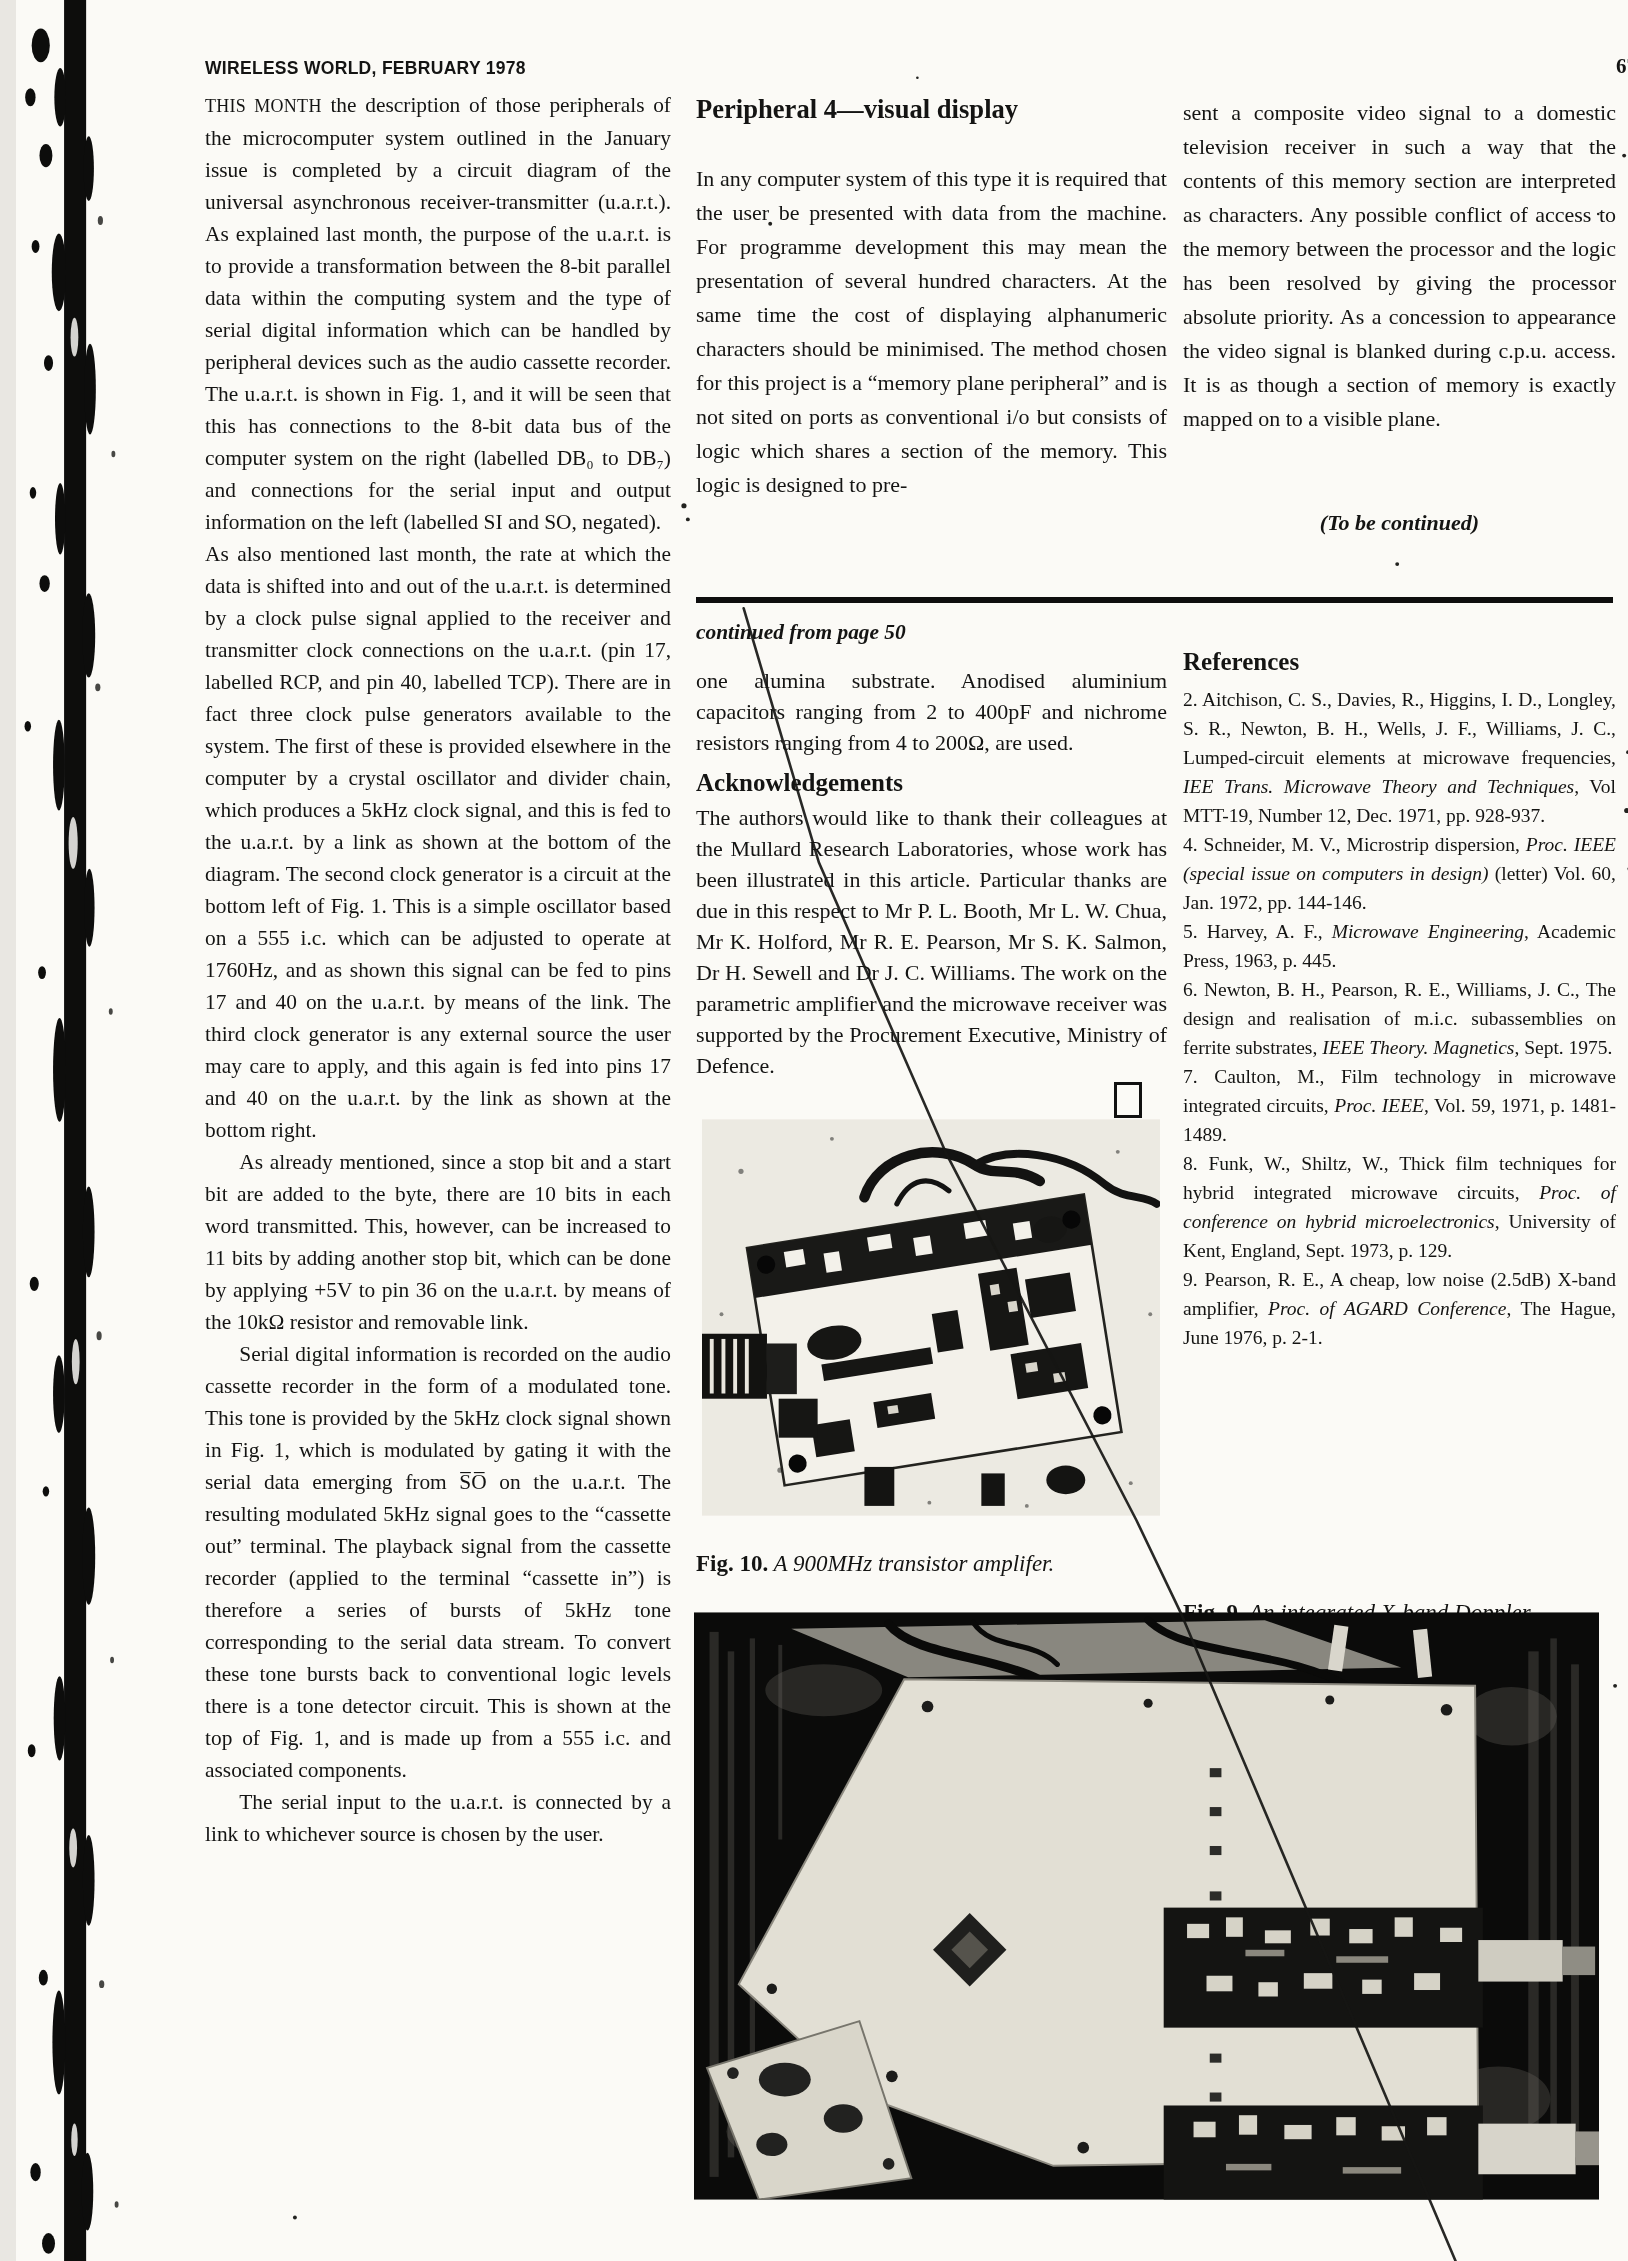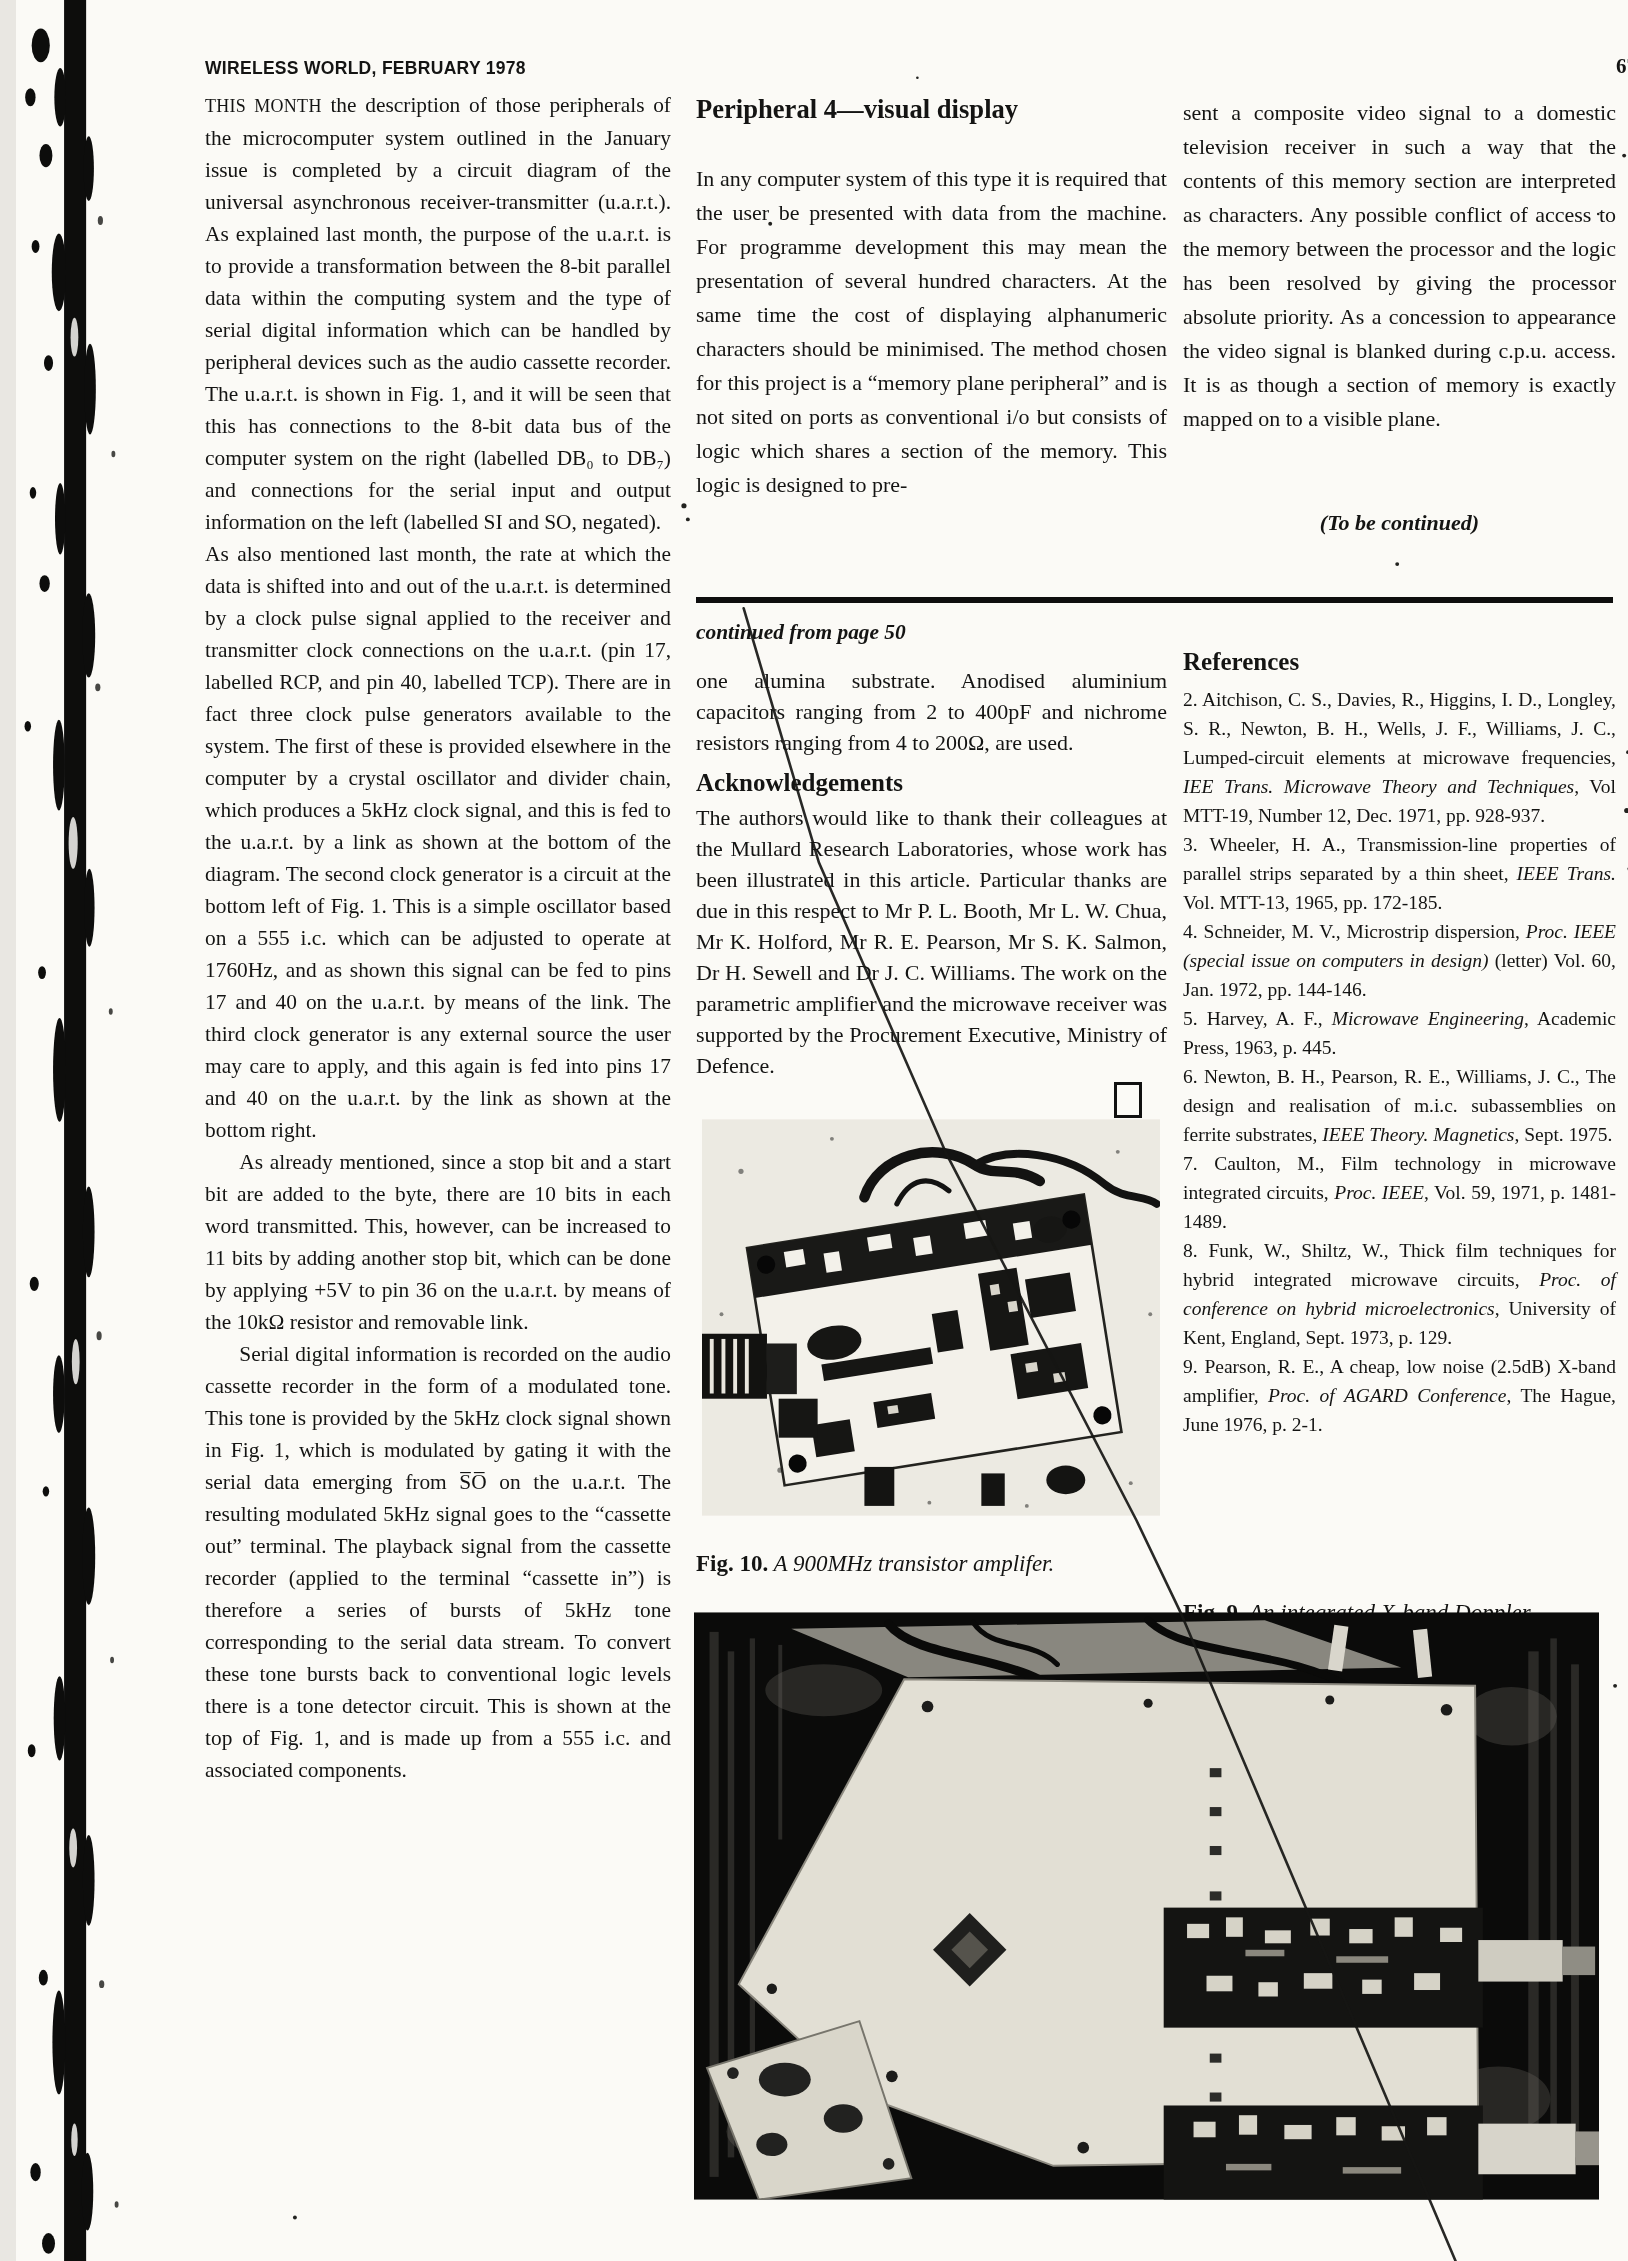--- a/index.html
+++ b/index.html
@@ -42,20 +42,21 @@
 <div class="page">
 
   <div class="hdr">WIRELESS WORLD, FEBRUARY 1978</div>
   <div class="pgno">67</div>
 
   <div class="col" id="col1">
     <p><span class="sc">THIS MONTH</span><span> the description of those peripherals of the microcomputer system outlined in the January issue is completed by a circuit diagram of the universal asynchronous receiver-transmitter (u.a.r.t.). As explained last month, the purpose of the u.a.r.t. is to provide a transformation between the 8-bit parallel data within the computing system and the type of serial digital information which can be handled by peripheral devices such as the audio cassette recorder. The u.a.r.t. is shown in Fig. 1, and it will be seen that this has connections to the 8-bit data bus of the computer system on the right (labelled DB₀ to DB₇) and connections for the serial input and output information on the left (labelled SI and SO, negated).</span></p>
     <p>As also mentioned last month, the rate at which the data is shifted into and out of the u.a.r.t. is determined by a clock pulse signal applied to the receiver and transmitter clock connections on the u.a.r.t. (pin 17, labelled RCP, and pin 40, labelled TCP). There are in fact three clock pulse generators available to the system. The first of these is provided elsewhere in the computer by a crystal oscillator and divider chain, which produces a 5kHz clock signal, and this is fed to the u.a.r.t. by a link as shown at the bottom of the diagram. The second clock generator is a circuit at the bottom left of Fig. 1. This is a simple oscillator based on a 555 i.c. which can be adjusted to operate at 1760Hz, and as shown this signal can be fed to pins 17 and 40 on the u.a.r.t. by means of the link. The third clock generator is any external source the user may care to apply, and this again is fed into pins 17 and 40 on the u.a.r.t. by the link as shown at the bottom right.</p>
     <p class="ind">As already mentioned, since a stop bit and a start bit are added to the byte, there are 10 bits in each word transmitted. This, however, can be increased to 11 bits by adding another stop bit, which can be done by applying +5V to pin 36 on the u.a.r.t. by means of the 10kΩ resistor and removable link.</p>
     <p class="ind">Serial digital information is recorded on the audio cassette recorder in the form of a modulated tone. This tone is provided by the 5kHz clock signal shown in Fig. 1, which is modulated by gating it with the serial data emerging from S̅O̅ on the u.a.r.t. The resulting modulated 5kHz signal goes to the “cassette out” terminal. The playback signal from the cassette recorder (applied to the terminal “cassette in”) is therefore a series of bursts of 5kHz tone corresponding to the serial data stream. To convert these tone bursts back to conventional logic levels there is a tone detector circuit. This is shown at the top of Fig. 1, and is made up from a 555 i.c. and associated components.</p>
+    <p class="ind">The serial input to the u.a.r.t. is connected by a link to whichever source is chosen by the user.</p>
   </div>
 
   <div class="col" id="col2top">
     <h2>Peripheral 4—visual display</h2>
     <p>In any computer system of this type it is required that the user be presented with data from the machine. For programme development this may mean the presentation of several hundred characters. At the same time the cost of displaying alphanumeric characters should be minimised. The method chosen for this project is a “memory plane peripheral” and is not sited on ports as conventional i/o but consists of logic which shares a section of the memory. This logic is designed to pre-</p>
   </div>
 
   <div class="col" id="col3top">
     <p>sent a composite video signal to a domestic television receiver in such a way that the contents of this memory section are interpreted as characters. Any possible conflict of access to the memory between the processor and the logic has been resolved by giving the processor absolute priority. As a concession to appearance the video signal is blanked during c.p.u. access. It is as though a section of memory is exactly mapped on to a visible plane.</p>
     <p class="tbc">(To be continued)</p>
@@ -146,21 +147,20 @@
         <rect x="430" y="545" width="36" height="50"></rect>
       <ellipse cx="560" cy="555" rx="30" ry="22"></ellipse>
     </g>
   </svg>
   <p class="cap" id="fig10cap"><b>Fig. 10.</b><i> A 900MHz transistor amplifer.</i></p>
 
   <div class="col" id="refs">
     <h3>References</h3>
     <div>
         <p class="ref"><span>2. Aitchison, C. S., Davies, R., Higgins, I. D., Longley, S. R., Newton, B. H., Wells, J. F., Williams, J. C., Lumped-circuit elements at microwave frequencies, </span><span class="it">IEE Trans. Microwave Theory and Techniques</span><span>, Vol MTT-19, Number 12, Dec. 1971, pp. 928-937.</span></p>
-        <p class="ref"><span>3. Wheeler, H. A., Transmission-line properties of parallel strips separated by a thin sheet, </span><span class="it">IEEE Trans.</span><span> Vol. MTT-13, 1965, pp. 172-185.</span></p>
         <p class="ref"><span>4. Schneider, M. V., Microstrip dispersion, </span><span class="it">Proc. IEEE (special issue on computers in design)</span><span> (letter) Vol. 60, Jan. 1972, pp. 144-146.</span></p>
         <p class="ref"><span>5. Harvey, A. F., </span><span class="it">Microwave Engineering</span><span>, Academic Press, 1963, p. 445.</span></p>
         <p class="ref"><span>6. Newton, B. H., Pearson, R. E., Williams, J. C., The design and realisation of m.i.c. subassemblies on ferrite substrates, </span><span class="it">IEEE Theory. Magnetics</span><span>, Sept. 1975.</span></p>
         <p class="ref"><span>7. Caulton, M., Film technology in microwave integrated circuits, </span><span class="it">Proc. IEEE</span><span>, Vol. 59, 1971, p. 1481-1489.</span></p>
         <p class="ref"><span>8. Funk, W., Shiltz, W., Thick film techniques for hybrid integrated microwave circuits, </span><span class="it">Proc. of conference on hybrid microelectronics</span><span>, University of Kent, England, Sept. 1973, p. 129.</span></p>
         <p class="ref"><span>9. Pearson, R. E., A cheap, low noise (2.5dB) X-band amplifier, </span><span class="it">Proc. of AGARD Conference</span><span>, The Hague, June 1976, p. 2-1.</span></p>
       </div>
   </div>
   <p class="cap" id="fig9cap"><b>Fig. 9.</b><i> An integrated X-band Doppler receiver.</i></p>
 

